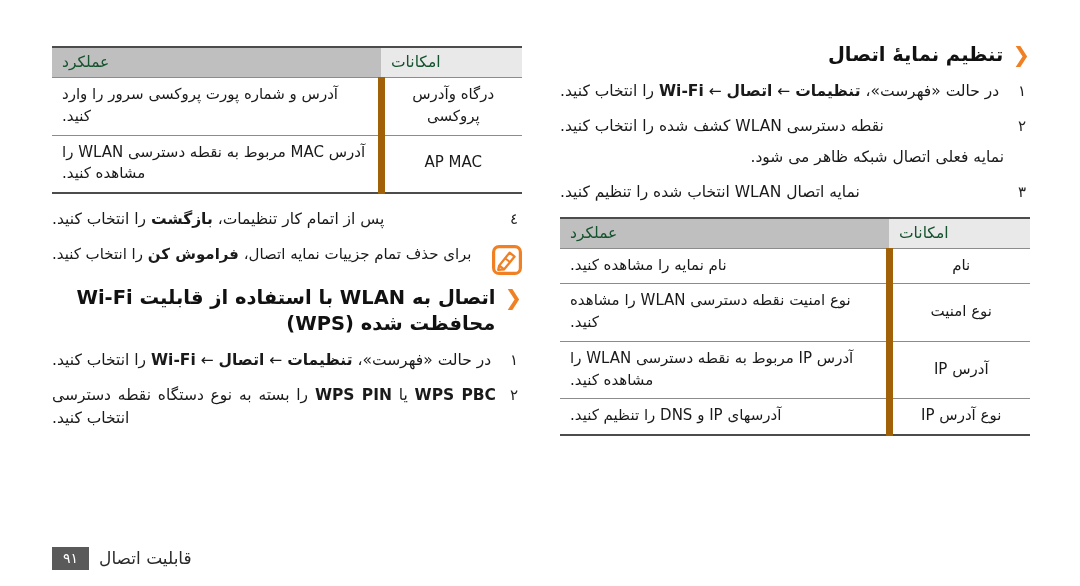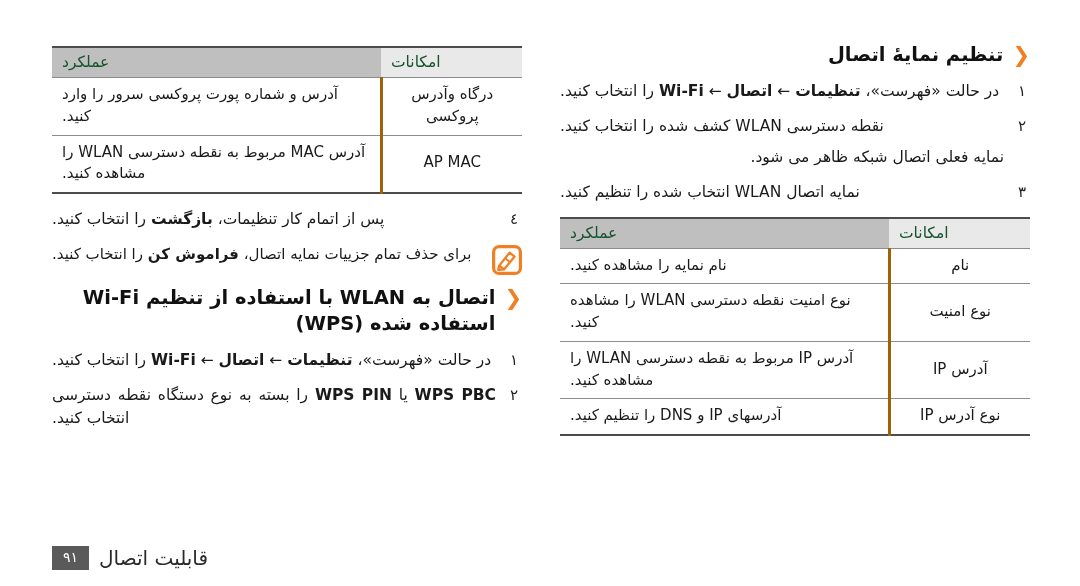--- a/index.html
+++ b/index.html
@@ -146,21 +146,21 @@
     padding: 6px 10px 7px 10px;
     border-bottom: 1px solid #8c8c8c;
     vertical-align: middle;
     line-height: 1.45;
   }
   table.spec tbody tr:last-child td {
     border-bottom: 2px solid #4c4c4c;
   }
   table.spec td.c-feature {
     text-align: center;
-    border-left: 3px solid #a16207;
+    border-left: 7px solid #a16207;
     width: 30%;
   }
   table.spec td.c-function {
     text-align: left;
     width: 70%;
   }
 
   
   .footer {
     position: absolute;
@@ -174,21 +174,21 @@
   }
   .page-badge {
     background: #5a5a5a;
     color: #ffffff;
     font-size: 14px;
     padding: 3px 11px 4px 11px;
     line-height: 1.15;
     letter-spacing: 1px;
   }
   .footer-label {
-    font-size: 20px;
+    font-size: 17px;
     color: #2a2a2a;
     direction: rtl;
   }
 </style>
 </head>
 <body>
 
 <div class="page">
 
   <div class="col col-right">
@@ -277,21 +277,21 @@
           <path d="M7.2 20.6 L17.6 7.6 L22.6 11.6 L12.2 24.3 Z" fill="none" stroke="#f08023" stroke-width="2.3" stroke-linejoin="round"></path>
           <path d="M7.2 20.6 L6.2 24.8 L12.2 24.3" fill="none" stroke="#f08023" stroke-width="2.3" stroke-linejoin="round"></path>
           <line x1="13.0" y1="13.2" x2="18.2" y2="17.2" stroke="#f08023" stroke-width="1.9"></line>
         </svg>
       </span>
       <span class="note-text">برای حذف تمام جزییات نمایه اتصال، <b>فراموش کن</b> را انتخاب کنید.</span>
     </div>
 
     <div class="section-heading">
       <span class="chevron">❮</span>
-      <span class="heading-text">اتصال به WLAN با استفاده از تنظیم Wi-Fi استفاده شده (WPS)</span>
+      <span class="heading-text">اتصال به WLAN با استفاده از قابلیت Wi-Fi محافظت شده (WPS)</span>
     </div>
 
     <div class="step">
       <span class="num">١</span>
       <span class="step-body">در حالت «فهرست»، <b>تنظیمات</b> ← <b>اتصال</b> ← <b>Wi-Fi</b> را انتخاب کنید.</span>
     </div>
 
     <div class="step">
       <span class="num">٢</span>
       <span class="step-body"><b>WPS PBC</b> یا <b>WPS PIN</b> را بسته به نوع دستگاه نقطه دسترسی انتخاب کنید.</span>

